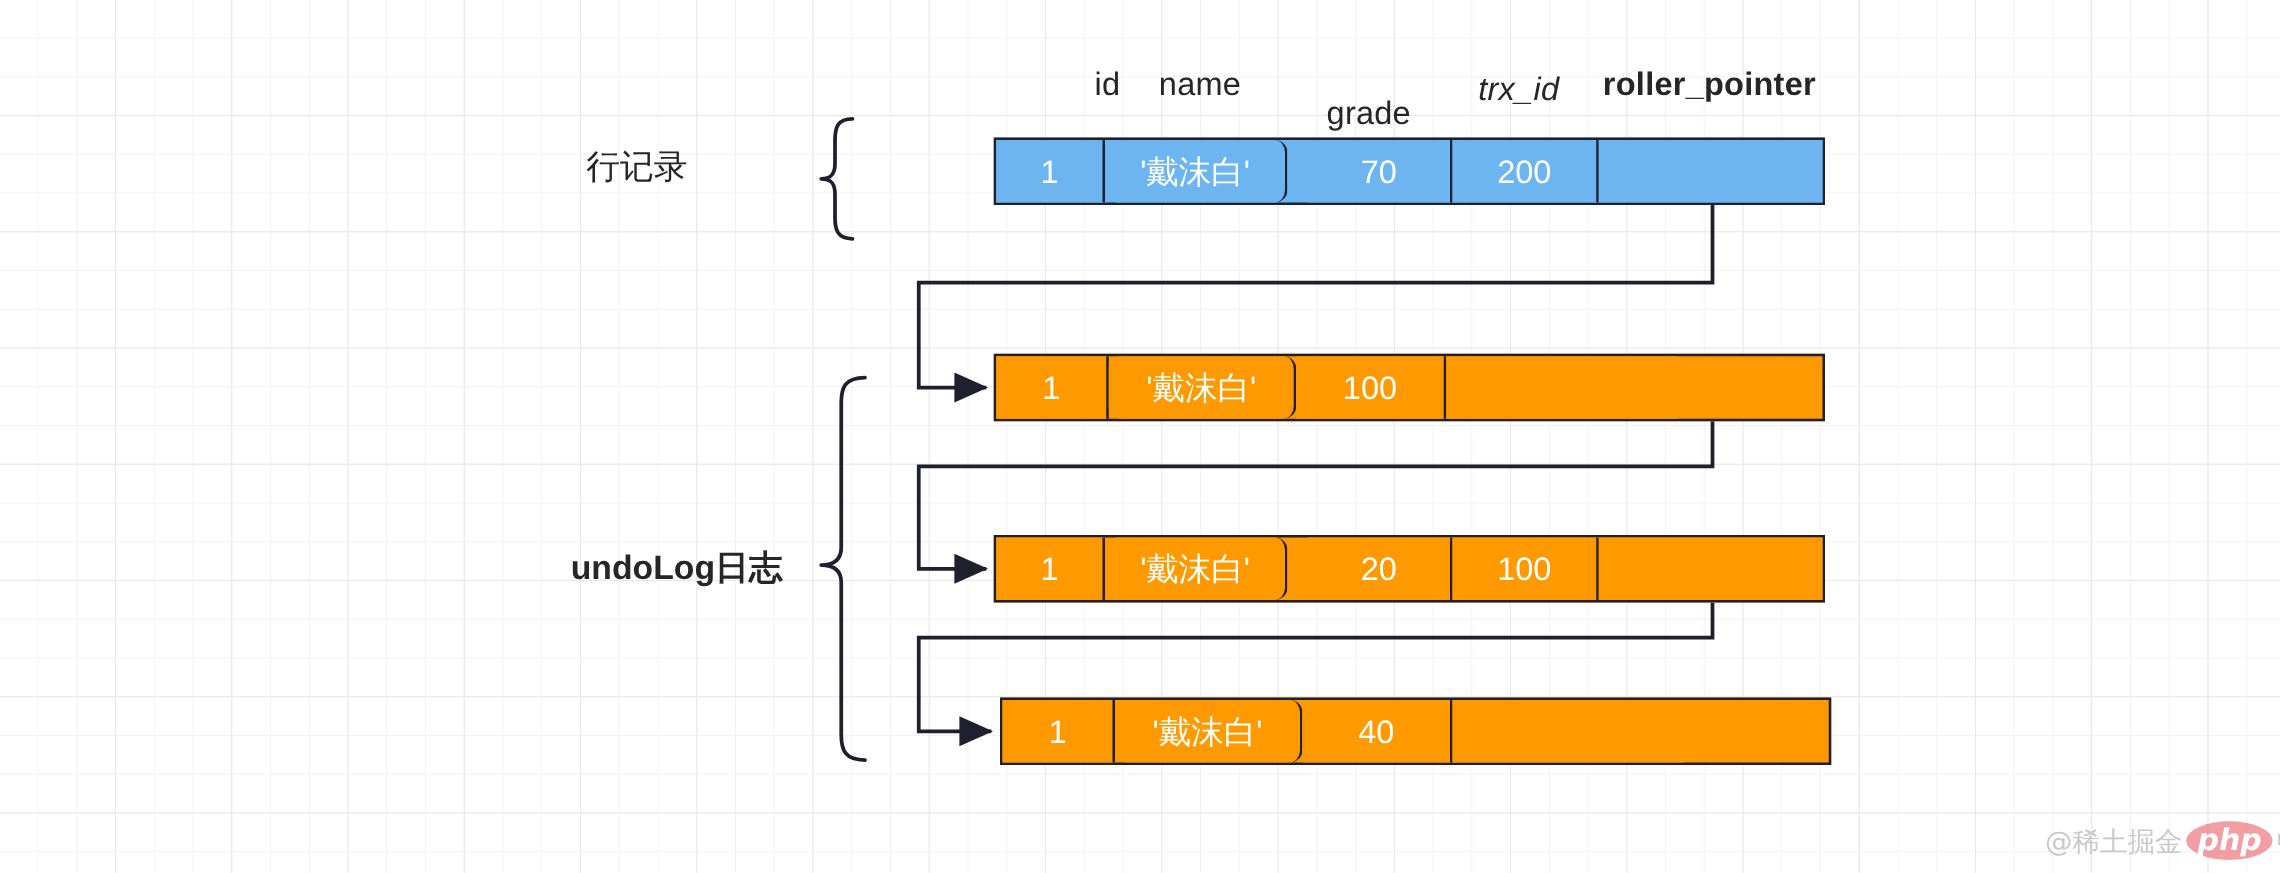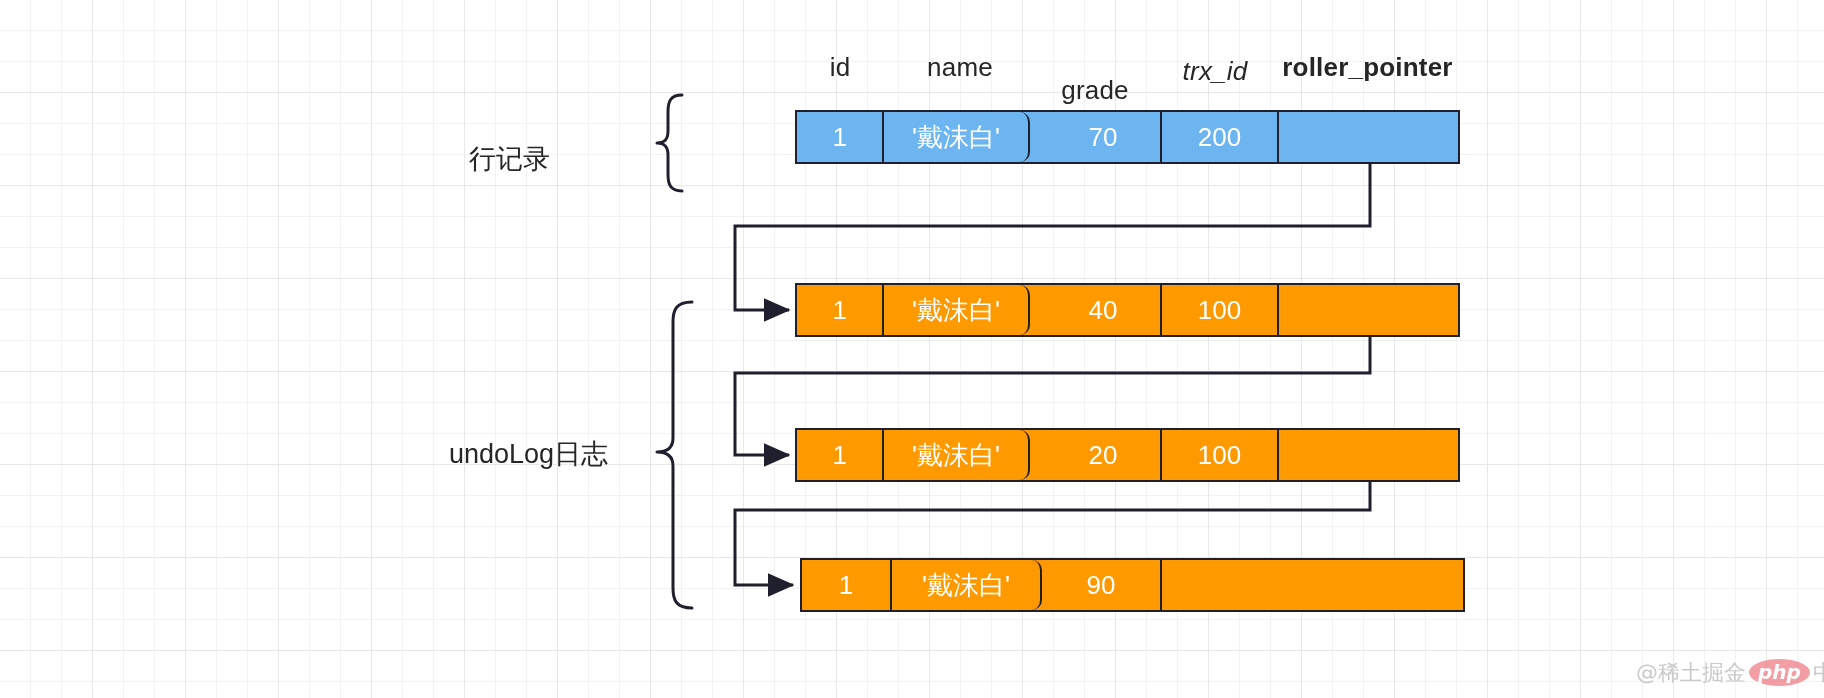--- a/index.html
+++ b/index.html
@@ -82,39 +82,39 @@
     font-family:"DejaVu Sans","Liberation Sans",sans-serif;
   }
   .wm-php{
     display:inline-block;
     background:#e8505a;
     color:#ffffff;
     border-radius:50%/50%;
     padding:1px 9px 2px 9px;
     font-style:italic;
     font-weight:bold;
-    font-size:20px;
+    font-size:24px;
     opacity:.55;
     margin:0 1px;
     transform:translateY(-1px);
   }
 </style>
 </head>
 <body>
 
 <div id="canvas">
 
-  <div class="col-head" style="left:795px;top:52px;width:90px;">id</div>
+  <div class="col-head" style="left:841px;top:52px;width:90px;">id</div>
   <div class="col-head" style="left:885px;top:52px;width:150px;">name</div>
   <div class="col-head" style="left:1035px;top:52px;width:120px;margin-top:23px;">grade</div>
   <div class="col-head" style="left:1155px;top:56px;width:120px;font-style:italic;">trx_id</div>
   <div class="col-head" style="left:1275px;top:52px;width:185px;font-weight:bold;">roller_pointer</div>
 
-  <div class="group-label" style="left:340px;top:143px;width:210px;text-align:right;">行记录</div>
-  <div class="group-label" style="left:318px;top:438px;width:290px;">undoLog日志</div>
+  <div class="group-label" style="left:340px;top:117px;width:210px;text-align:right;">行记录</div>
+  <div class="group-label" style="left:336px;top:438px;width:290px;font-weight:bold;">undoLog日志</div>
 
   <svg class="overlay" viewBox="0 0 1824 698" xmlns="http://www.w3.org/2000/svg">
 
     <path d="M 682,95 C 670,95 668,102 668,112
              L 668,131 C 668,140 664,143 657,143
              C 664,143 668,146 668,155
              L 668,174 C 668,184 670,191 682,191" fill="none" stroke="#1f1f2e" stroke-width="3" stroke-linecap="round" stroke-linejoin="round"></path>
 
     <path d="M 692,302 C 676,302 673,310 673,322
              L 673,438 C 673,449 666,452 657,452
@@ -140,37 +140,36 @@
     <div class="cell c-id">1</div>
     <div class="cell c-name">'戴沫白'</div>
     <div class="cell c-grade">70</div>
     <div class="cell c-trx">200</div>
     <div class="cell c-ptr"></div>
   </div>
 
   <div class="row orange" style="left:795px;top:283px;width:665px;">
     <div class="cell c-id">1</div>
     <div class="cell c-name">'戴沫白'</div>
-    <div class="cell c-grade">40</div>
     <div class="cell c-trx">100</div>
     <div class="cell c-ptr"></div>
   </div>
 
   <div class="row orange" style="left:795px;top:428px;width:665px;">
     <div class="cell c-id">1</div>
     <div class="cell c-name">'戴沫白'</div>
     <div class="cell c-grade">20</div>
     <div class="cell c-trx">100</div>
     <div class="cell c-ptr"></div>
   </div>
 
   <div class="row orange" style="left:800px;top:558px;width:665px;">
     <div class="cell c-id">1</div>
     <div class="cell c-name">'戴沫白'</div>
-    <div class="cell c-trx">90</div>
+    <div class="cell c-trx">40</div>
     <div class="cell c-ptr"></div>
   </div>
 
   <div class="watermark" style="left:1636px;top:658px;">
     <span>@稀土掘金</span>
     <span class="wm-php">php</span>
     <span>中文网</span>
   </div>
 
 </div>

